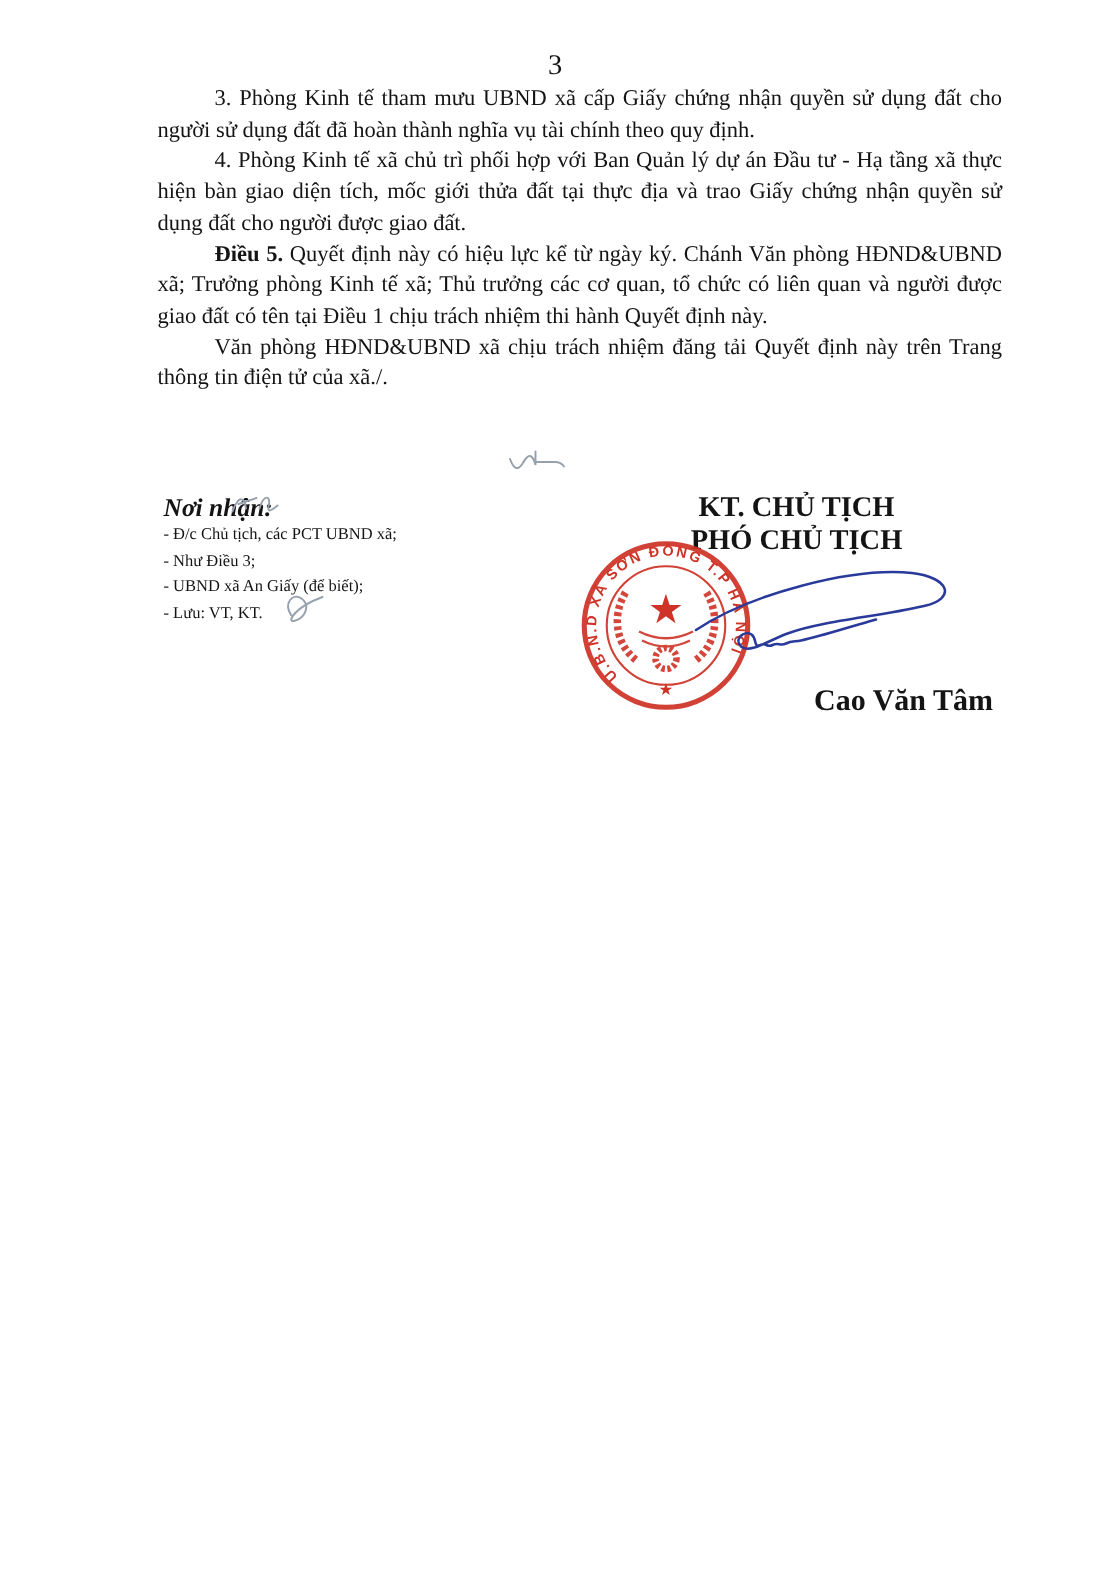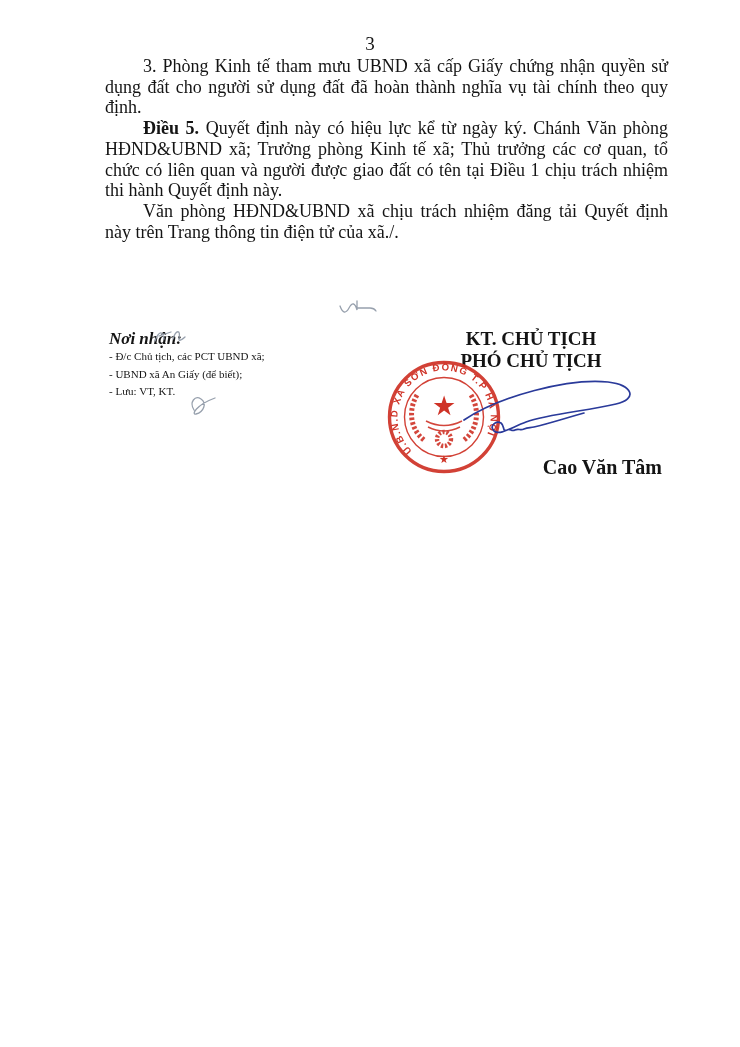--- a/index.html
+++ b/index.html
@@ -10,21 +10,21 @@
     font-family:"Liberation Serif","DejaVu Serif",serif;
     color:#141414;
     overflow:hidden;
   }
   .page-number {
     position:absolute; top:33px; left:0; width:740px;
     text-align:center; font-size:19px; line-height:22px;
   }
   .content {
     position:absolute; top:56px; left:105px; width:563px;
-    font-size:18px; line-height:20.7px; text-align:justify;
+    font-size:15px; line-height:20.7px; text-align:justify;
   }
   .content p { margin:0; text-indent:38px; }
   .content .lead { font-weight:bold; }
   .recipients {
     position:absolute; top:329px; left:109px; width:300px;
   }
   .recipients .label {
     font-size:17px; font-weight:bold; font-style:italic; line-height:19px;
   }
   .recipients .item {
@@ -47,27 +47,29 @@
 </style>
 </head>
 <body>
 
 <div class="page">
 
   <div class="page-number">3</div>
 
   <div class="content">
     <p>3. Phòng Kinh tế tham mưu UBND xã cấp Giấy chứng nhận quyền sử dụng đất cho người sử dụng đất đã hoàn thành nghĩa vụ tài chính theo quy định.</p>
+    <p>4. Phòng Kinh tế xã chủ trì phối hợp với Ban Quản lý dự án Đầu tư - Hạ tầng xã thực hiện bàn giao diện tích, mốc giới thửa đất tại thực địa và trao Giấy chứng nhận quyền sử dụng đất cho người được giao đất.</p>
     <p><span class="lead">Điều 5.</span><span> Quyết định này có hiệu lực kể từ ngày ký. Chánh Văn phòng HĐND&amp;UBND xã; Trưởng phòng Kinh tế xã; Thủ trưởng các cơ quan, tổ chức có liên quan và người được giao đất có tên tại Điều 1 chịu trách nhiệm thi hành Quyết định này.</span></p>
     <p>Văn phòng HĐND&amp;UBND xã chịu trách nhiệm đăng tải Quyết định này trên Trang thông tin điện tử của xã./.</p>
   </div>
 
   <div class="recipients">
     <div class="label">Nơi nhận:</div>
     <div class="item">- Đ/c Chủ tịch, các PCT UBND xã;</div>
+    <div class="item">- Như Điều 3;</div>
     <div class="item">- UBND xã An Giấy (để biết);</div>
     <div class="item">- Lưu: VT, KT.</div>
   </div>
 
   <div class="sign-title">
     <div>KT. CHỦ TỊCH</div>
     <div>PHÓ CHỦ TỊCH</div>
   </div>
 
   <svg class="seal-svg" viewBox="0 0 116 116" aria-hidden="true">

